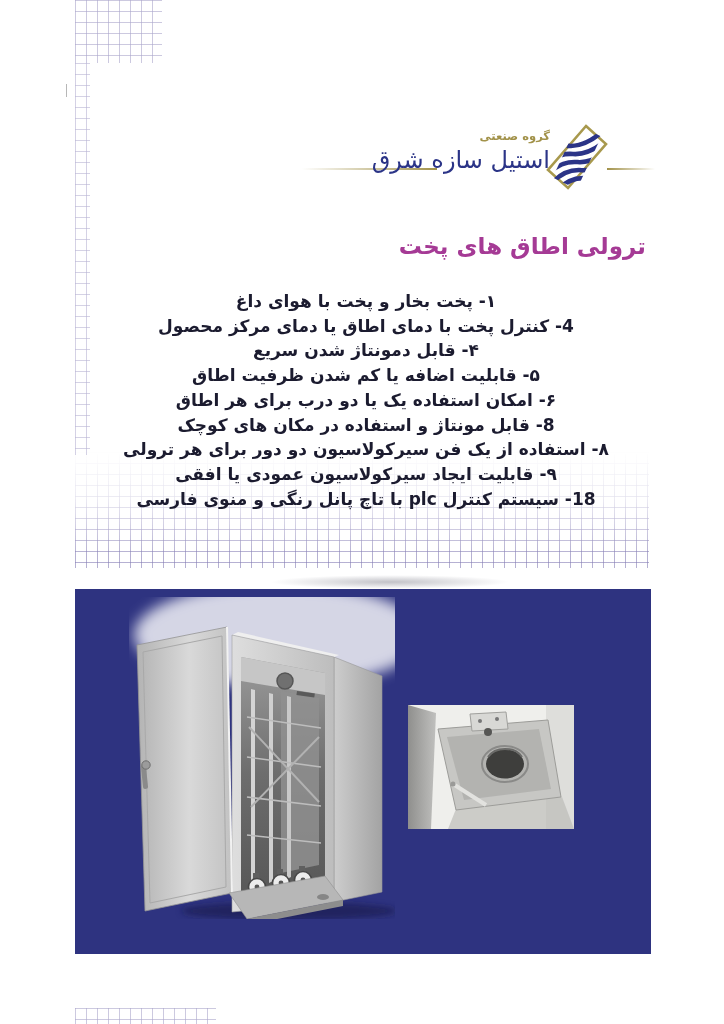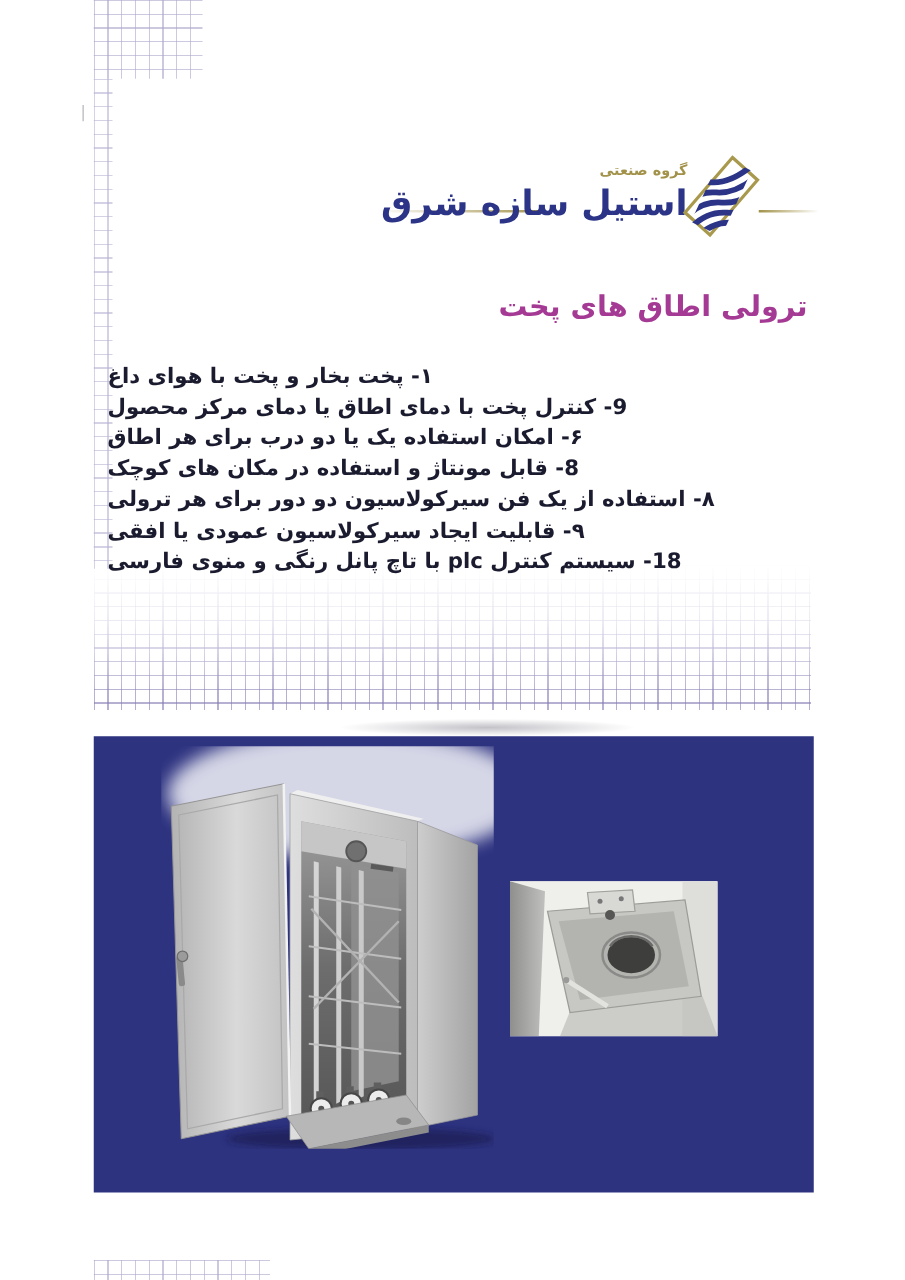--- a/index.html
+++ b/index.html
@@ -28,33 +28,33 @@
   .logo{position:absolute;left:300px;top:124px;width:356px;height:72px;}
   .logo .rule{position:absolute;top:44px;height:2px;}
   .logo .rule-left{left:2px;width:135px;background:linear-gradient(to left,#a2924a,rgba(162,146,74,0));}
   .logo .rule-right{left:307px;width:48px;background:linear-gradient(to right,#a2924a,rgba(162,146,74,0));}
   .logo .group-label{
     position:absolute;right:106px;top:5px;direction:rtl;white-space:nowrap;
     font-size:11.5px;font-weight:bold;color:#a2924a;
   }
   .logo .brand-name{
     position:absolute;right:106px;top:22px;direction:rtl;white-space:nowrap;
-    font-size:28px;font-weight:bold;color:#2b3487;letter-spacing:-.5px;
+    font-size:24px;font-weight:normal;color:#2b3487;letter-spacing:-.5px;
   }
   .logo .mark{position:absolute;left:246px;top:0;width:62px;height:66px;}
 
   
   .heading{
     position:absolute;right:78px;top:233px;direction:rtl;white-space:nowrap;
     font-size:23px;font-weight:bold;color:#a53a95;
   }
 
   
   .features{
-    position:absolute;right:78px;top:289px;width:560px;direction:rtl;text-align:left;
+    position:absolute;right:78px;top:289px;width:560px;direction:rtl;text-align:center;
     z-index:2;
   }
   .feat{
     font-size:17px;font-weight:bold;color:#1b1b2f;line-height:24.7px;white-space:nowrap;
   }
 
   
   .photo-panel{
     position:absolute;left:75px;top:589px;width:576px;height:365px;background:#2e3380;
   }
@@ -95,21 +95,23 @@
         <path d="M0 51 Q 16 41 32 47 T 72 41"></path>
         <path d="M2 60 Q 18 50 34 56 T 74 50"></path>
       </g>
     </svg>
   </div>
 
   <div class="heading">ترولی اطاق های پخت</div>
 
   <div class="features">
     <div class="feat">۱- پخت بخار و پخت با هوای داغ</div>
-    <div class="feat">9- کنترل پخت با دمای اطاق یا دمای مرکز محصول</div>
+    <div class="feat">4- کنترل پخت با دمای اطاق یا دمای مرکز محصول</div>
+    <div class="feat">۴- قابل دمونتاژ شدن سریع</div>
+    <div class="feat">۵- قابلیت اضافه یا کم شدن ظرفیت اطاق</div>
     <div class="feat">۶- امکان استفاده یک یا دو درب برای هر اطاق</div>
     <div class="feat">8- قابل مونتاژ و استفاده در مکان های کوچک</div>
     <div class="feat">۸- استفاده از یک فن سیرکولاسیون دو دور برای هر ترولی</div>
     <div class="feat">۹- قابلیت ایجاد سیرکولاسیون عمودی یا افقی</div>
     <div class="feat">18- سیستم کنترل plc با تاچ پانل رنگی و منوی فارسی</div>
   </div>
 
   <div class="panel-shadow"></div>
 
   <div class="photo-panel">

